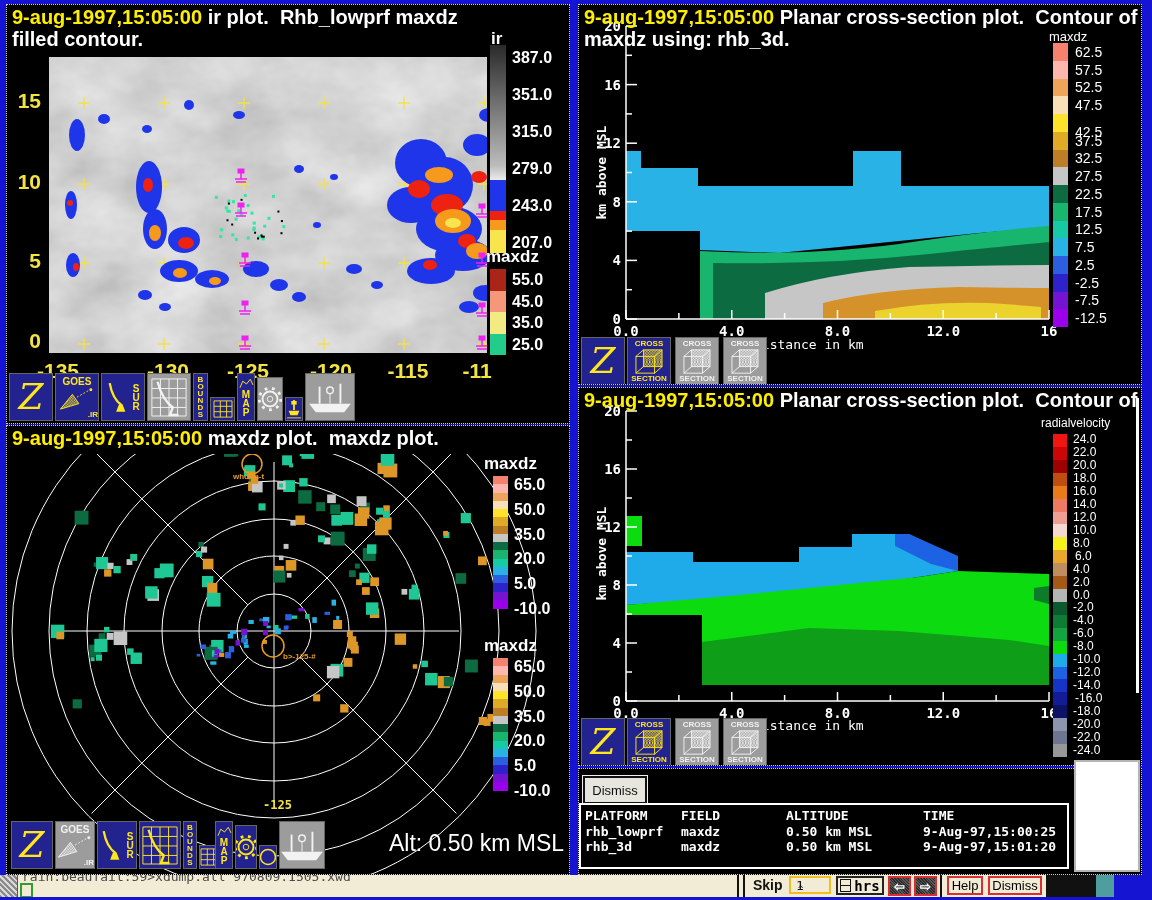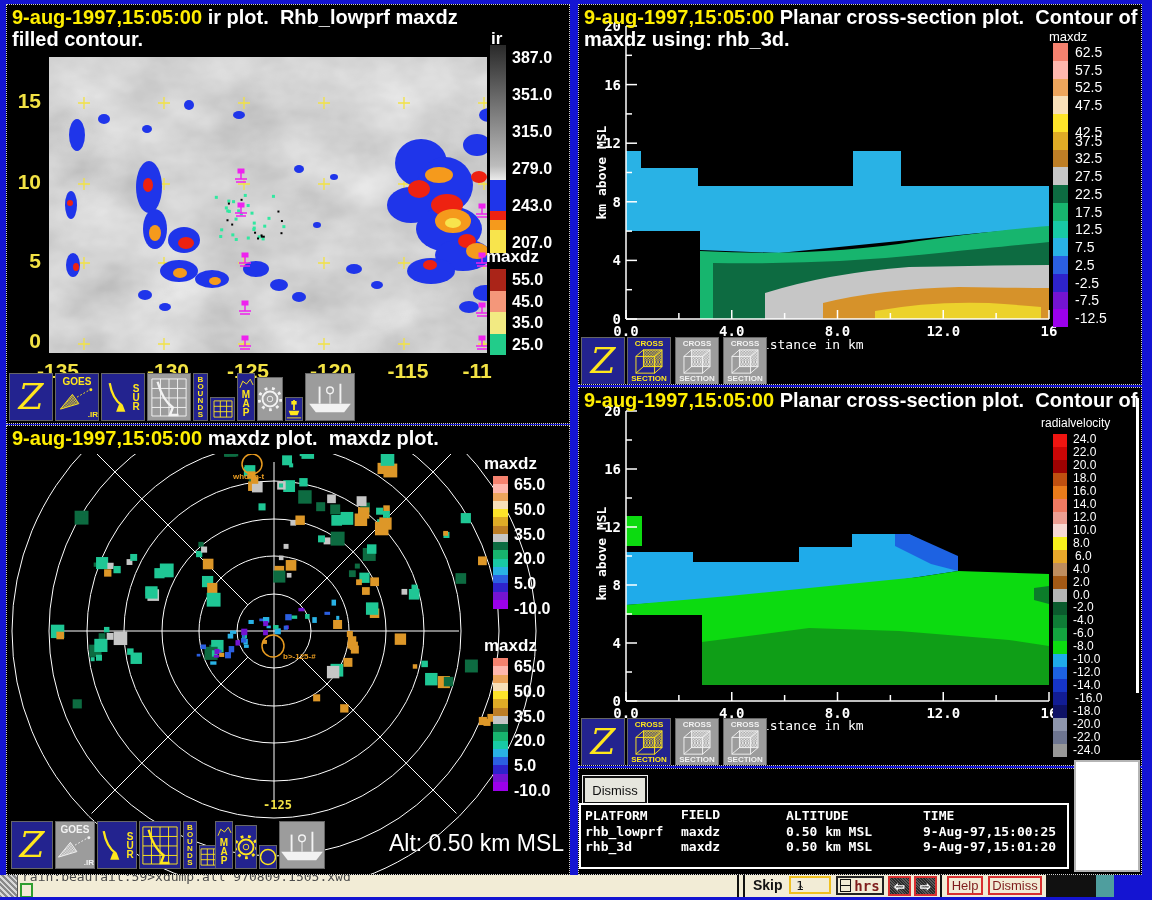--- a/index.html
+++ b/index.html
@@ -22,21 +22,21 @@
   .btn{position:absolute;box-sizing:border-box;border:1px solid #666;display:flex;flex-direction:column;
        align-items:center;justify-content:center;overflow:hidden;cursor:pointer;}
   .btn.on{background:#23238f;color:#ffe71c;}
   .btn.off{background:#9c9c9c;color:#f2f2f2;}
   .zch{font-family:"DejaVu Serif",serif;font-style:italic;font-size:36px;line-height:30px;}
   .vtxt{font-size:10px;font-weight:bold;line-height:9px;text-align:center;}
   .vtxt.small{font-size:8px;line-height:7px;}
   .goes-t{font-size:10px;font-weight:bold;line-height:10px;}
   .goes-b{font-size:8px;font-weight:bold;align-self:flex-end;line-height:7px;}
   .cs-t{font-size:8px;font-weight:bold;line-height:8px;letter-spacing:0px;}
-  .tb-btn{position:absolute;box-sizing:border-box;background:#f2ecd6;color:#7f1d1d;
+  .tb-btn{position:absolute;box-sizing:border-box;background:#f2ecd6;color:#000000;
           display:flex;align-items:center;justify-content:center;font-weight:bold;}
   .redb{border:2px solid #d83030;}
   svg{display:block;}
 </style>
 </head>
 <body>
 
 <svg width="0" height="0" style="position:absolute">
   <defs>
     <pattern id="chkY" width="3" height="3" patternUnits="userSpaceOnUse">
@@ -944,21 +944,21 @@
       </div>
   </div>
 
   <div class="panel" id="status" style="left:578px;top:768px;width:564px;height:107px;">
     <div class="abs" style="left:4px;top:7px;width:60px;height:24px;background:#e6e6de;border:2px solid #111;outline:1px solid #eee;
          color:#111;font-size:13px;display:flex;align-items:center;justify-content:center;">
       <span>Dismiss</span>
       </div>
     <div class="abs mono" style="left:0px;top:34px;width:490px;height:66px;border:2px solid #fff;box-sizing:border-box;color:#fff;font-weight:bold;font-size:13px;">
       <span class="abs" style="left:4px;top:3px;">PLATFORM</span>
-      <span class="abs" style="left:100px;top:3px;font-family:Liberation Mono, monospace;">FIELD</span>
+      <span class="abs" style="left:100px;top:3px;">FIELD</span>
       <span class="abs" style="left:205px;top:3px;">ALTITUDE</span>
       <span class="abs" style="left:342px;top:3px;">TIME</span>
       <span class="abs" style="left:4px;top:19px;">rhb_lowprf</span>
       <span class="abs" style="left:100px;top:19px;">maxdz</span>
       <span class="abs" style="left:205px;top:19px;">0.50 km MSL</span>
       <span class="abs" style="left:342px;top:19px;">9-Aug-97,15:00:25</span>
       <span class="abs" style="left:4px;top:34px;">rhb_3d</span>
       <span class="abs" style="left:100px;top:34px;">maxdz</span>
       <span class="abs" style="left:205px;top:34px;">0.50 km MSL</span>
       <span class="abs" style="left:342px;top:34px;">9-Aug-97,15:01:20</span>

